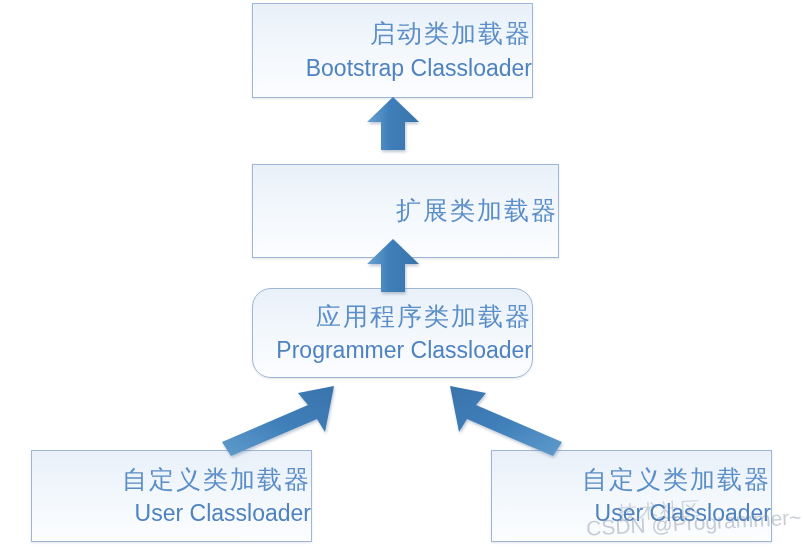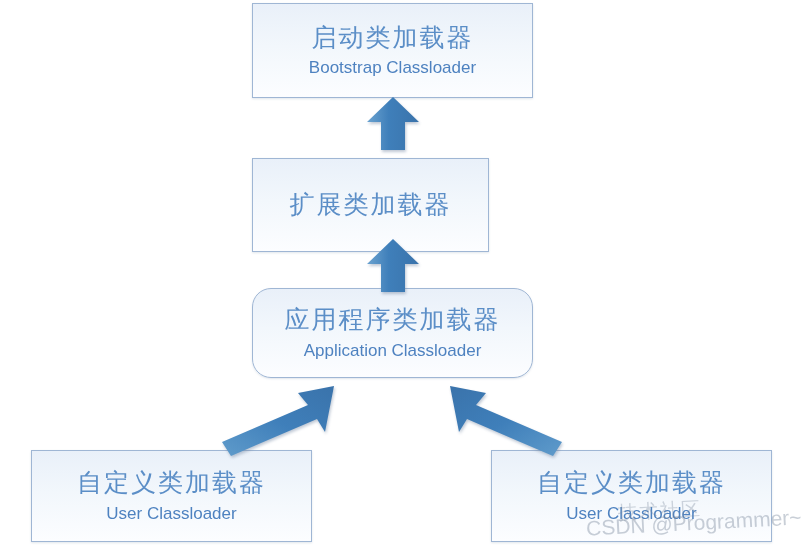--- a/index.html
+++ b/index.html
@@ -21,42 +21,42 @@
 
   
   .node {
     position: absolute;
     box-sizing: border-box;
     border: 1px solid #9fb6d4;
     background: linear-gradient(180deg, #e9f0f9 0%, #f2f7fc 45%, #fcfdff 100%);
     box-shadow: 0 1px 2px rgba(120,140,170,0.22);
     display: flex;
     flex-direction: column;
-    align-items: center;
+    align-items: flex-end;
     justify-content: center;
     text-align: center;
     line-height: 1.18;
   }
   .node .cn {
     color: #5b8ec7;
     font-size: 25px;
     letter-spacing: 2px;
     white-space: nowrap;
     font-weight: 400;
   }
   .node .en {
     color: #4e82c0;
-    font-size: 17px;
+    font-size: 23px;
     white-space: nowrap;
     margin-top: 6px;
     font-weight: 400;
   }
 
   #node-bootstrap   { left: 252px; top: 3px;   width: 281px; height: 95px; }
-  #node-extension   { left: 252px; top: 158px; width: 237px; height: 94px; }
+  #node-extension   { left: 252px; top: 164px; width: 307px; height: 94px; }
   #node-application { left: 252px; top: 288px; width: 281px; height: 90px; border-radius: 19px; }
   #node-user-left   { left: 31px;  top: 450px; width: 281px; height: 92px; }
   #node-user-right  { left: 491px; top: 450px; width: 281px; height: 92px; }
 
   
   .arrow {
     position: absolute;
     filter: drop-shadow(1px 2px 1.5px rgba(110,130,160,0.45));
   }
   #arrow-ext-to-boot { left: 360px; top: 96px;  width: 66px; height: 54px; }
@@ -102,21 +102,21 @@
     <div class="cn">启动类加载器</div>
     <div class="en">Bootstrap Classloader</div>
   </div>
 
   <div class="node" id="node-extension">
     <div class="cn">扩展类加载器</div>
   </div>
 
   <div class="node" id="node-application">
     <div class="cn">应用程序类加载器</div>
-    <div class="en">Application Classloader</div>
+    <div class="en">Programmer Classloader</div>
   </div>
 
   <div class="node" id="node-user-left">
     <div class="cn">自定义类加载器</div>
     <div class="en">User Classloader</div>
   </div>
 
   <div class="node" id="node-user-right">
     <div class="cn">自定义类加载器</div>
     <div class="en">User Classloader</div>

